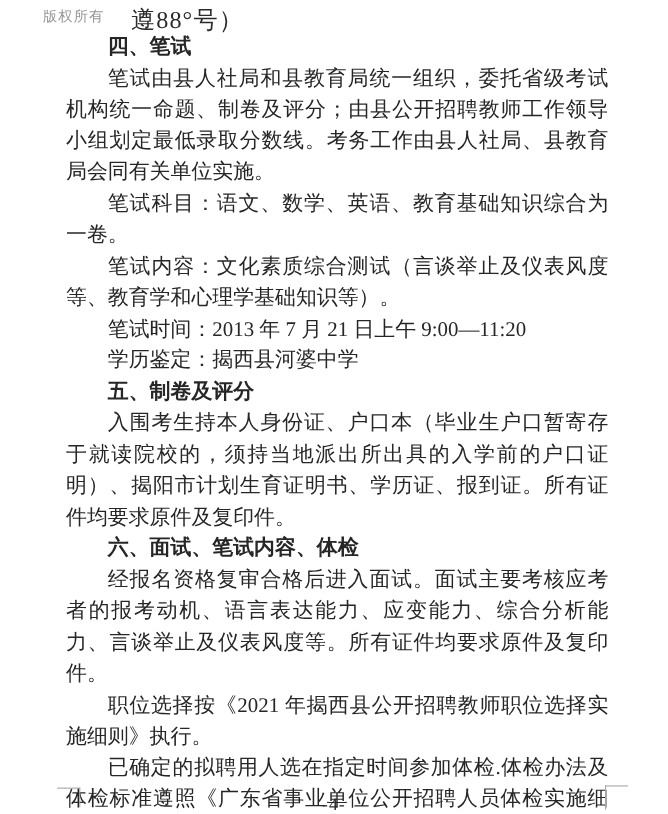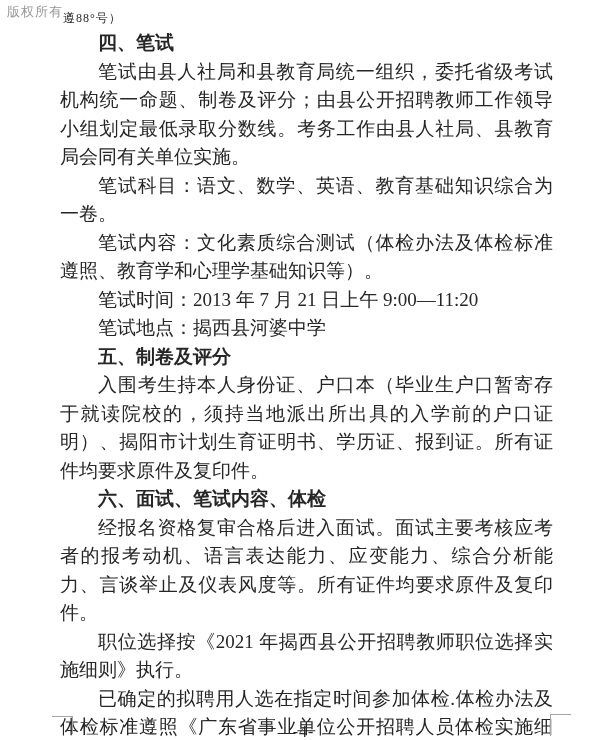--- a/index.html
+++ b/index.html
@@ -24,24 +24,26 @@
     position: absolute;
     left: 7px;
     top: 3px;
     white-space: nowrap;
   }
   .watermark {
     color: #979797;
     font-size: 13px;
     letter-spacing: 1px;
     vertical-align: 6px;
+    margin-left: 32px;
   }
   .fragment {
     color: #2b2b2b;
-    font-size: 12px;
+    font-size: 22px;
+    margin-left: 24px;
     letter-spacing: 1px;
   }
   
   .content {
     position: absolute;
     left: 60px;
     top: 29px;
     width: 493px;
     font-size: 19px;
     line-height: 28.5px;
@@ -97,23 +99,23 @@
 <div class="page">
 
   <div class="topline">
     <span class="watermark">版权所有</span><span class="fragment">遵88°号）</span>
   </div>
 
   <div class="content">
     <p class="heading">四、笔试</p>
     <p class="para">笔试由县人社局和县教育局统一组织，委托省级考试机构统一命题、制卷及评分；由县公开招聘教师工作领导小组划定最低录取分数线。考务工作由县人社局、县教育局会同有关单位实施。</p>
     <p class="para">笔试科目：语文、数学、英语、教育基础知识综合为一卷。</p>
-    <p class="para">笔试内容：文化素质综合测试（体检办法及体检标准遵照、教育学和心理学基础知识等）。</p>
+    <p class="para">笔试内容：文化素质综合测试（言谈举止及仪表风度等、教育学和心理学基础知识等）。</p>
     <p class="para">笔试时间：2013 年 7 月 21 日上午 9:00—11:20</p>
-    <p class="para">笔试地点：揭西县河婆中学</p>
+    <p class="para">学历鉴定：揭西县河婆中学</p>
     <p class="heading">五、制卷及评分</p>
     <p class="para">入围考生持本人身份证、户口本（毕业生户口暂寄存于就读院校的，须持当地派出所出具的入学前的户口证明）、揭阳市计划生育证明书、学历证、报到证。所有证件均要求原件及复印件。</p>
     <p class="heading">六、面试、笔试内容、体检</p>
     <p class="para">经报名资格复审合格后进入面试。面试主要考核应考者的报考动机、语言表达能力、应变能力、综合分析能力、言谈举止及仪表风度等。所有证件均要求原件及复印件。</p>
     <p class="para">职位选择按《2021 年揭西县公开招聘教师职位选择实施细则》执行。</p>
     <p class="para">已确定的拟聘用人选在指定时间参加体检.体检办法及体检标准遵照《广东省事业单位公开招聘人员体检实施细则（试行）》（粤人社发〔2010〕382 号）及《关于调整广东省事业单位公开招聘教师岗位人员体检标准的通知》（粤人社发〔2011〕134 号）执行。</p>
     <p class="heading">七、学历鉴定</p>
 
   </div>
 

